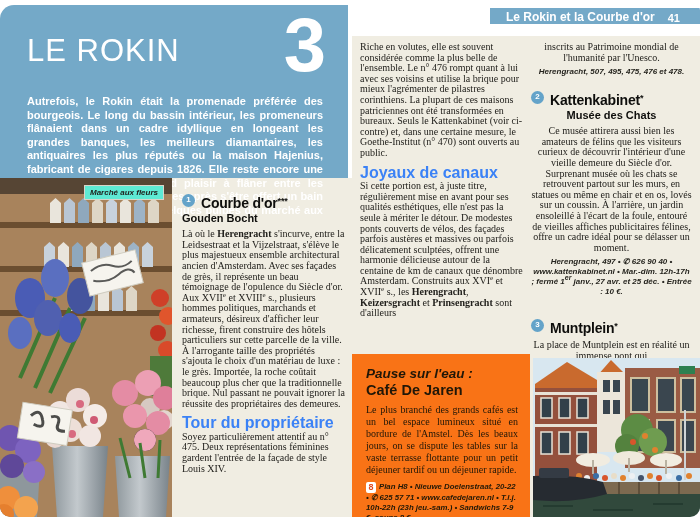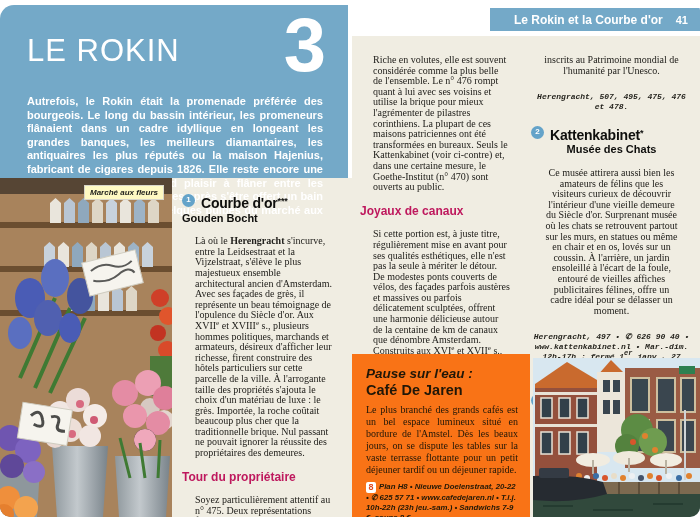--- a/index.html
+++ b/index.html
@@ -2,55 +2,55 @@
 <html><head>
 <meta charset="utf-8">
 <style>
   html,body{margin:0;padding:0;background:#fff;}
   .page{position:relative;width:700px;height:517px;background:#fff;overflow:hidden;
         font-family:"Liberation Serif",serif;border-radius:10px;}
   
   .cream-main{position:absolute;left:0;top:178px;right:0;bottom:0;background:#f0ede2;}
   .cream-right{position:absolute;left:352px;top:36px;right:0;height:142px;background:#f0ede2;}
   
-  .header-bar{position:absolute;left:490px;top:8px;width:210px;height:23px;background:#74a9c8;
-      display:flex;align-items:center;justify-content:flex-end;gap:13px;padding-right:12px;box-sizing:border-box;
+  .header-bar{position:absolute;left:490px;top:8px;width:210px;height:16px;background:#74a9c8;
+      display:flex;align-items:flex-end;justify-content:flex-end;gap:13px;padding-right:20px;box-sizing:border-box;
       font-family:"Liberation Sans",sans-serif;color:#fff;}
   .header-bar .ht{font-size:12px;font-weight:700;}
   .header-bar .hp{font-size:11px;font-weight:700;}
   
   .hero{position:absolute;left:0;top:5px;width:348px;height:173px;background:#74a9c8;
         border-radius:14px 0 0 0;color:#fff;font-family:"Liberation Sans",sans-serif;}
   .hero .t1{position:absolute;left:27px;top:30px;font-size:31px;font-weight:400;letter-spacing:1px;line-height:1;}
   .hero .t2{position:absolute;left:27px;top:64px;font-size:19px;font-weight:800;letter-spacing:.5px;line-height:1;}
   .hero .num{position:absolute;right:22px;top:2px;font-size:76px;font-weight:800;line-height:1;}
   .hero .intro{position:absolute;left:27px;top:90px;width:296px;font-size:11px;font-weight:700;
         line-height:13.6px;text-align:justify;}
   
   .photo-flowers{position:absolute;left:0;top:178px;width:172px;height:339px;overflow:hidden;border-radius:0 0 0 10px;}
   .photo-canal{position:absolute;left:533px;top:358px;width:167px;height:159px;overflow:hidden;}
   .photo-flowers svg,.photo-canal svg{display:block;}
-  .caption{position:absolute;top:7px;right:8px;background:#fef9c3;color:#20211d;
+  .caption{position:absolute;top:7px;right:8px;background:#5eead4;color:#20211d;
       font-family:"Liberation Sans",sans-serif;font-style:italic;font-weight:700;font-size:8px;
       padding:2px 5px;border:1px solid #d8d5c9;}
   
   .col{position:absolute;color:#22211d;font-size:10px;line-height:10.6px;}
-  .col p{margin:13px;}
+  .col p{margin:0;}
   .col1{left:182px;top:190px;width:164px;}
   .col2{left:360px;top:42px;width:163px;}
   .col3{left:531px;top:42px;width:161px;text-align:center;}
   .sec-head{display:flex;align-items:center;gap:6px;margin:0 0 2px 0;font-family:"Liberation Sans",sans-serif;}
   .badge{flex:0 0 auto;width:13px;height:13px;border-radius:50%;background:#64a3c9;color:#fff;
       font-size:8px;font-weight:700;display:flex;align-items:center;justify-content:center;}
   .sec-title{font-size:14px;font-weight:800;color:#0e0e0c;letter-spacing:-.2px;margin-top:8px;}
   .stars{font-size:9px;font-weight:800;position:relative;top:-4px;}
   .sec-sub{font-family:"Liberation Sans",sans-serif;font-size:11px;font-weight:800;color:#0e0e0c;margin:1px 0 6px 0;}
-  .blue-head{font-family:"Liberation Sans",sans-serif;font-size:12px;font-weight:800;color:#be185d;margin:9px 0 3px 0;}
-  .addr{font-family:Liberation Mono, monospace;font-style:italic;font-weight:700;font-size:8px;
-      line-height:9.8px;color:#26251f;margin:16px 0 10px 0;}
+  .blue-head{font-family:"Liberation Sans",sans-serif;font-size:16px;font-weight:800;color:#3b82f6;margin:9px 0 3px 0;}
+  .addr{font-family:Liberation Sans, sans-serif;font-style:italic;font-weight:700;font-size:8px;
+      line-height:9.8px;color:#26251f;margin:4px 0 10px 0;}
   .gap{height:9px;}
   sup{font-size:7px;line-height:0;}
   b{font-weight:700;}
   
   .pause{position:absolute;left:352px;top:354px;width:178px;height:163px;background:#f97316;
       box-sizing:border-box;padding:12px 12px 0 14px;color:#201708;}
   .pause .pt1{font-family:"Liberation Sans",sans-serif;font-style:italic;font-weight:800;font-size:13.5px;line-height:1.15;}
   .pause .pt2{font-family:"Liberation Sans",sans-serif;font-weight:800;font-size:14.5px;line-height:1.2;margin-bottom:5px;}
   .pause .pbody{font-size:10px;line-height:12.1px;text-align:justify;margin:0 0 6px 0;}
   .pause .pinfo{font-family:"Liberation Sans",sans-serif;font-style:italic;font-weight:700;font-size:7.8px;line-height:10px;color:#211807;}

